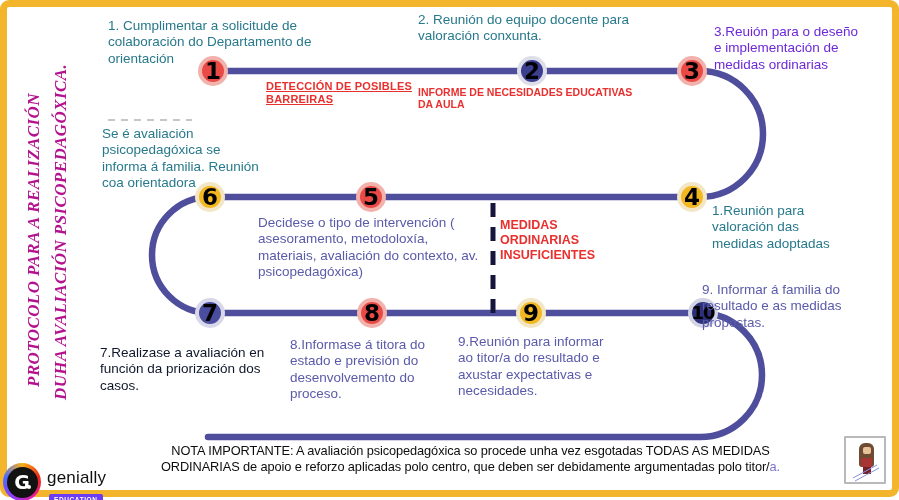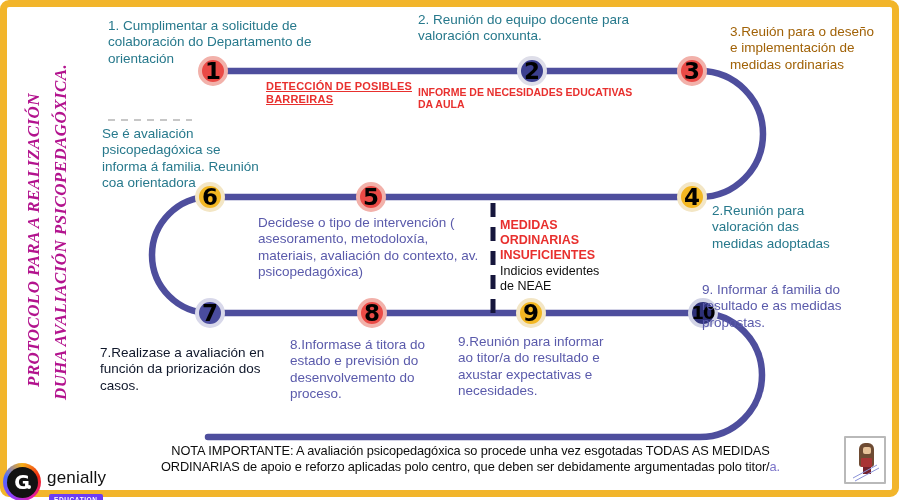--- a/index.html
+++ b/index.html
@@ -92,23 +92,23 @@
   <div class="step-circle" style="left: 531px; top: 313px; background-color: rgb(243, 183, 34); border-color: rgb(243, 230, 197);">9</div>
   <div class="step-circle two-digit" style="left: 695px; top: 313px; background-color: rgb(46, 49, 121); border-color: rgb(210, 212, 230); margin-left: 8px;">10</div>
 
   <div class="txt step-label center" style="left: 108px; top: 18px; width: 235px; color: rgb(39, 121, 140);">1. Cumplimentar a solicitude de colaboración do Departamento de orientación</div>
 
   <div class="txt center" style="left:418px;top:12px;width:230px">
     <div class="step-label" style="color: rgb(39, 121, 140);">2. Reunión do equipo docente para valoración conxunta.</div>
     <div class="sub-red" style="color: rgb(232, 48, 46); margin-top: 41px;">INFORME DE NECESIDADES EDUCATIVAS DA AULA</div>
   </div>
 
-  <div class="txt step-label left" style="left: 730px; top: 24px; width: 152px; color: #a16207;">3.Reuión para o deseño e implementación de medidas ordinarias</div>
+  <div class="txt step-label left" style="left: 714px; top: 24px; width: 152px; color: #6d28d9;">3.Reuión para o deseño e implementación de medidas ordinarias</div>
 
-  <div class="txt step-label left" style="left: 712px; top: 203px; width: 120px; color: rgb(39, 121, 140);">2.Reunión para valoración das medidas adoptadas</div>
+  <div class="txt step-label left" style="left: 712px; top: 203px; width: 120px; color: rgb(39, 121, 140);">1.Reunión para valoración das medidas adoptadas</div>
 
   <div class="txt step-label center" style="left: 258px; top: 215px; width: 225px; color: rgb(90, 90, 171);">Decidese o tipo de intervención ( asesoramento, metodoloxía, materiais, avaliación do contexto, av. psicopedagóxica)</div>
 
   <div class="txt step-label center" style="left: 102px; top: 126px; width: 163px; color: rgb(39, 121, 140);">Se é avaliación psicopedagóxica se informa á familia. Reunión coa orientadora</div>
 
   <div class="txt step-label center" style="left: 100px; top: 345px; width: 168px; color: #0f172a;">7.Realizase a avaliación en función da priorización dos casos.</div>
 
   <div class="txt step-label center" style="left: 290px; top: 337px; width: 163px; color: rgb(90, 90, 171);">8.Informase á titora do estado e previsión do desenvolvemento do proceso.</div>
 
   <div class="txt step-label center" style="left: 458px; top: 334px; width: 156px; color: rgb(90, 90, 171);">9.Reunión para informar ao titor/a do resultado e axustar expectativas e necesidades.</div>
@@ -117,24 +117,20 @@
 
   <div class="txt center" style="left:266px;top:80px;width:198px">
     <div class="red-title" style="color: rgb(232, 48, 46);">DETECCIÓN DE POSIBLES BARREIRAS</div>
   </div>
 
   <div class="txt center" style="left:500px;top:218px;width:126px">
     <div class="med-title" style="color: rgb(232, 48, 46);">
       <span>MEDIDAS</span><br>
       <span>ORDINARIAS</span><br>
       <span>INSUFICIENTES</span>
-    </div>
-    <div class="med-sub">
-      <span>Indicios evidentes</span><br>
-      <span>de NEAE</span>
     </div>
   </div>
 
   <div id="side-title" style="color: rgb(179, 19, 142);">
     <span>PROTOCOLO PARA A REALIZACIÓN</span><br>
     <span>DUHA AVALIACIÓN PSICOPEDAGÓXICA.</span>
   </div>
 
   <div id="nota">
     <span>NOTA IMPORTANTE:  A avaliación psicopedagóxica so procede unha vez esgotadas TODAS AS MEDIDAS ORDINARIAS de apoio e reforzo aplicadas polo centro, que deben ser debidamente argumentadas polo titor/</span><span style="color: rgb(123, 116, 201);">a.</span>

